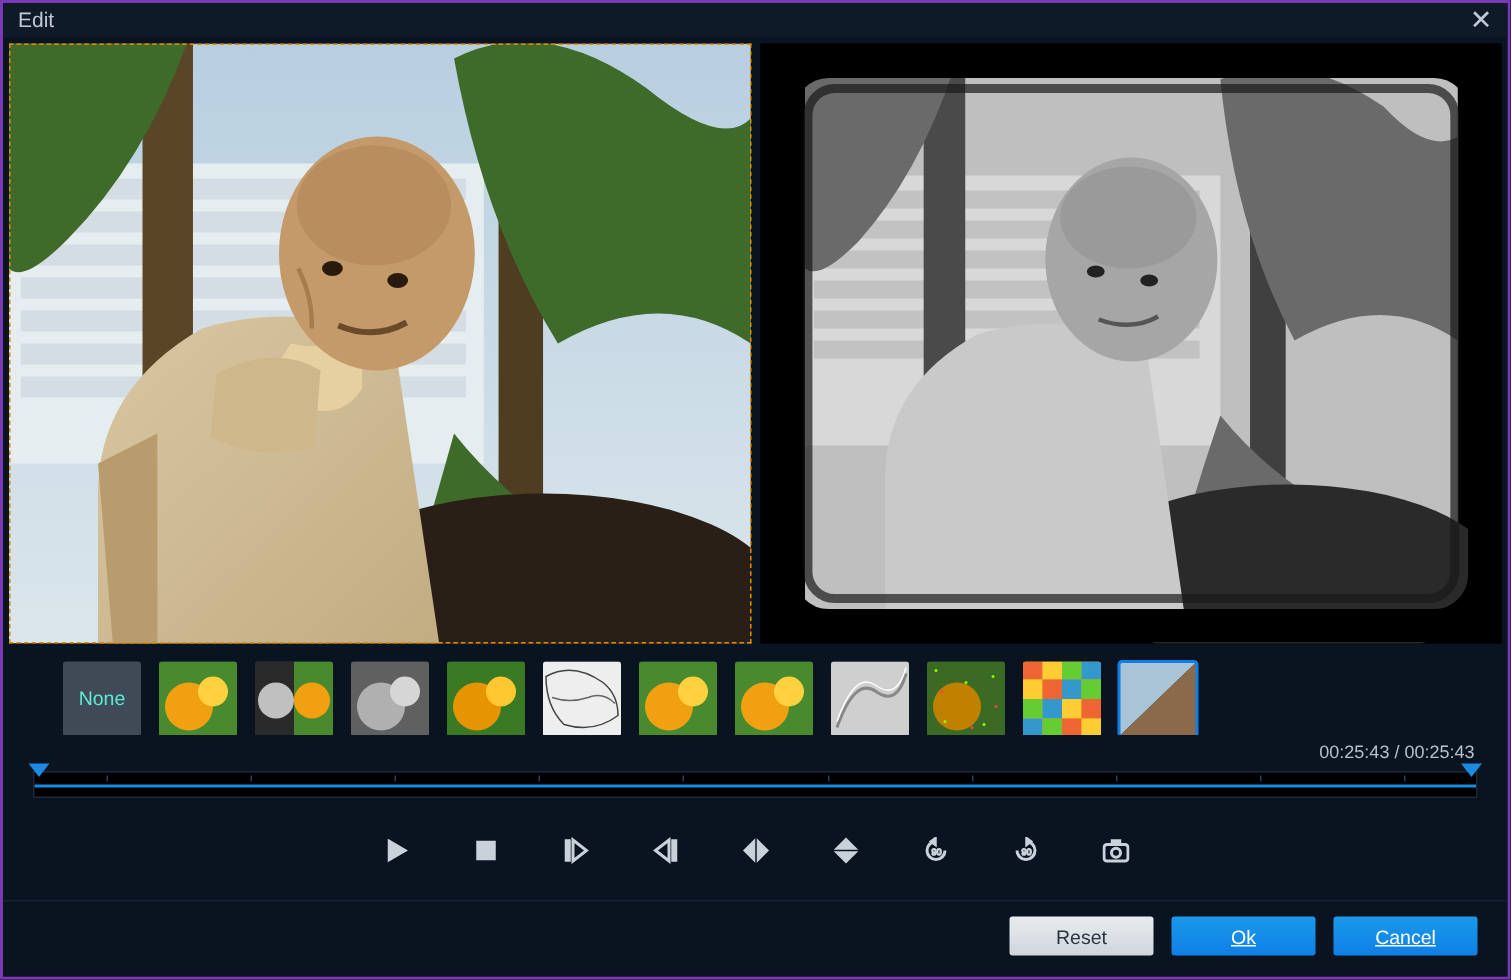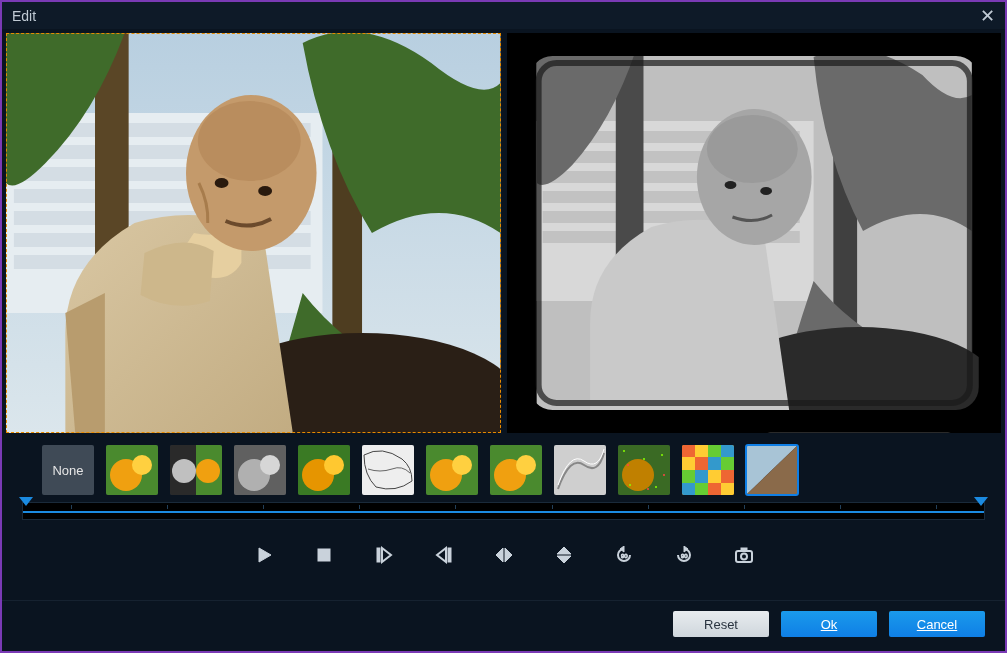--- a/index.html
+++ b/index.html
@@ -16,21 +16,21 @@
   padding: 0 10px; background: #0e1a28; color: #c0cad4; font-size: 14px;
 }
 .titlebar .close { color: #c0cad4; font-size: 18px; cursor: pointer; }
 .previews { display: flex; gap: 6px; padding: 4px 4px 2px; flex-shrink: 0; }
 .preview { flex: 1; height: 400px; position: relative; background: #000; }
 .preview.selected { outline: 1px dashed #e68a00; outline-offset: -1px; }
 .preview svg { width: 100%; height: 100%; display: block; }
 .effects { display: flex; gap: 12px; padding: 10px 14px 12px 40px; flex-wrap: nowrap; overflow: hidden; }
 .thumb {
   width: 52px; height: 50px; border-radius: 2px; display: flex; align-items: center; justify-content: center;
-  font-size: 13px; color: #e5e5e5; background: #2a3440; cursor: pointer; flex-shrink: 0;
+  font-size: 13px; color: #5eead4; background: #2a3440; cursor: pointer; flex-shrink: 0;
 }
 .thumb.none { background: #3f4a56; }
 .thumb.selected { outline: 2px solid #0f7fe6; outline-offset: -1px; }
 .thumb svg { width: 100%; height: 100%; display: block; border-radius: 2px; }
 .timewrap { padding: 0 20px 6px; position: relative; }
 .timebar { display: flex; justify-content: flex-end; color: #b6c0c9; font-size: 12px; padding: 4px 2px 6px; }
 .track {
   height: 18px; position: relative;
   background: #000;
   border: 1px solid #1a2a3a;
@@ -40,21 +40,21 @@
   border-right: 7px solid transparent; border-top: 9px solid #1b8ae0;
 }
 .track::before { left: -4px; }
 .track::after { right: -4px; }
 .track .scrubbar { position: absolute; left: 0; right: 0; top: 50%; height: 2px; background: #1b8ae0; }
 .track .ticks { position:absolute; inset:0; }
 .track .ticks span { position:absolute; top:2px; width:1px; height:4px; background:#22405a; }
 .controls { display: flex; gap: 38px; justify-content: center; align-items: center; padding: 18px 0 14px; }
 .controls .btn { color: #c9d2db; font-size: 16px; cursor: pointer; display:flex; align-items:center; justify-content:center; width:22px; height:22px; }
 .controls .btn svg { width: 18px; height: 18px; fill: #c9d2db; stroke:#c9d2db; }
-.footer { display: flex; justify-content: flex-end; gap: 12px; padding: 10px 20px 14px; border-top: 1px solid #162230; margin-top: 20px; }
+.footer { display: flex; justify-content: flex-end; gap: 12px; padding: 10px 20px 14px; border-top: 1px solid #162230; margin-top: 8px; }
 .footer button {
   width: 96px; height: 26px; border: none; border-radius: 2px; font-size: 13px; cursor: pointer; color: #fff;
 }
 .footer .reset { background: linear-gradient(#e8ecef,#cfd6dc); color:#2a3440; }
 .footer .ok, .footer .cancel { background: linear-gradient(#1a9aeb,#0f7fe6); text-decoration: underline; }
 </style>
 </head>
 <body>
 <div class="wrap">
 
@@ -246,20 +246,23 @@
       </div>
   <div class="thumb selected">
         <svg viewBox="0 0 52 50">
           <polygon points="0,0 52,0 0,50" fill="#a8c4d6"></polygon>
           <polygon points="52,0 52,50 0,50" fill="#8a6a4a"></polygon>
         </svg>
       </div>
 </div>
 
 <div class="timewrap">
+  <div class="timebar">
+    <span><span>00:25:43</span><span> / </span><span>00:25:43</span></span>
+  </div>
   <div class="track">
     <div class="scrubbar"></div>
     <div class="ticks">
       <span style="left:5%"></span>
           <span style="left:15%"></span>
           <span style="left:25%"></span>
           <span style="left:35%"></span>
           <span style="left:45%"></span>
           <span style="left:55%"></span>
           <span style="left:65%"></span>

